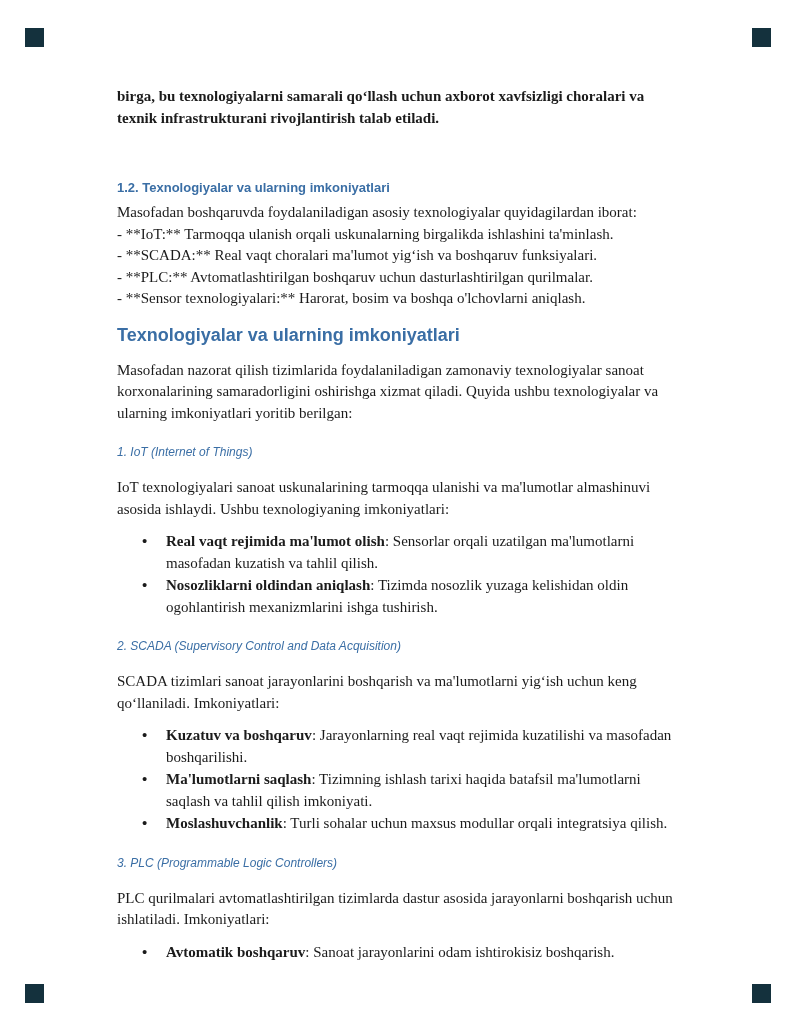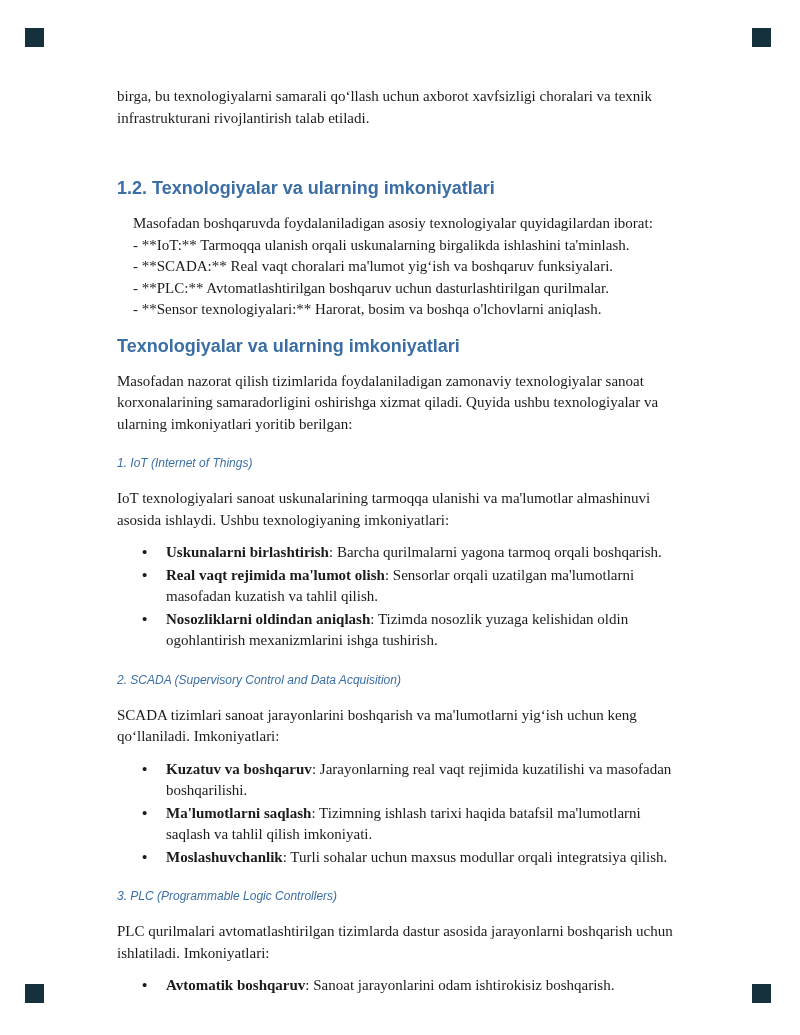--- a/index.html
+++ b/index.html
@@ -9,27 +9,27 @@
     color:#1b1b1b;overflow:hidden;
   }
   .page{
     position:absolute;top:0;left:0;width:800px;height:1035px;background:#ffffff;
   }
   .content{
     position:absolute;top:86px;left:117px;width:568px;
     font-size:15px;line-height:21.5px;
   }
   p{margin:0;}
-  .intro{margin-bottom:0;}
+  .intro{margin-bottom:0;font-weight:bold;}
   .h-num{
     font-family:"Liberation Sans","DejaVu Sans",sans-serif;
-    font-weight:bold;font-size:18px;line-height:18px;color:#3a6ea5;
+    font-weight:bold;font-size:13px;line-height:18px;color:#3a6ea5;
     margin:50px 0 5px 0;
   }
-  .dash-list{margin:16px;}
+  .dash-list{margin:0;}
   .dash-line{margin:0;}
   .h-sub{
     font-family:"Liberation Sans","DejaVu Sans",sans-serif;
     font-weight:bold;font-size:18px;line-height:17px;color:#3a6ea5;
     margin:17px 0 0 0;
   }
   .h-italic{
     font-family:"Liberation Sans","DejaVu Sans",sans-serif;
     font-style:italic;font-weight:normal;font-size:12px;line-height:17px;color:#3a6ea5;
     margin:20px 0 0 0;
@@ -79,23 +79,20 @@
     </div>
 
     <div class="h-sub">Texnologiyalar va ularning imkoniyatlari</div>
 
     <p class="para">Masofadan nazorat qilish tizimlarida foydalaniladigan zamonaviy texnologiyalar sanoat korxonalarining samaradorligini oshirishga xizmat qiladi. Quyida ushbu texnologiyalar va ularning imkoniyatlari yoritib berilgan:</p>
 
     <div class="h-italic">1. IoT (Internet of Things)</div>
     <p class="para">IoT texnologiyalari sanoat uskunalarining tarmoqqa ulanishi va ma'lumotlar almashinuvi asosida ishlaydi. Ushbu texnologiyaning imkoniyatlari:</p>
     <ul class="bullets">
       <li>
-        <span class="term">Uskunalarni birlashtirish</span><span>: Barcha qurilmalarni yagona tarmoq orqali boshqarish.</span>
-      </li>
-      <li>
         <span class="term">Real vaqt rejimida ma'lumot olish</span><span>: Sensorlar orqali uzatilgan ma'lumotlarni masofadan kuzatish va tahlil qilish.</span>
       </li>
       <li>
         <span class="term">Nosozliklarni oldindan aniqlash</span><span>: Tizimda nosozlik yuzaga kelishidan oldin ogohlantirish mexanizmlarini ishga tushirish.</span>
       </li>
     </ul>
 
     <div class="h-italic">2. SCADA (Supervisory Control and Data Acquisition)</div>
     <p class="para">SCADA tizimlari sanoat jarayonlarini boshqarish va ma'lumotlarni yig‘ish uchun keng qo‘llaniladi. Imkoniyatlari:</p>
     <ul class="bullets">

